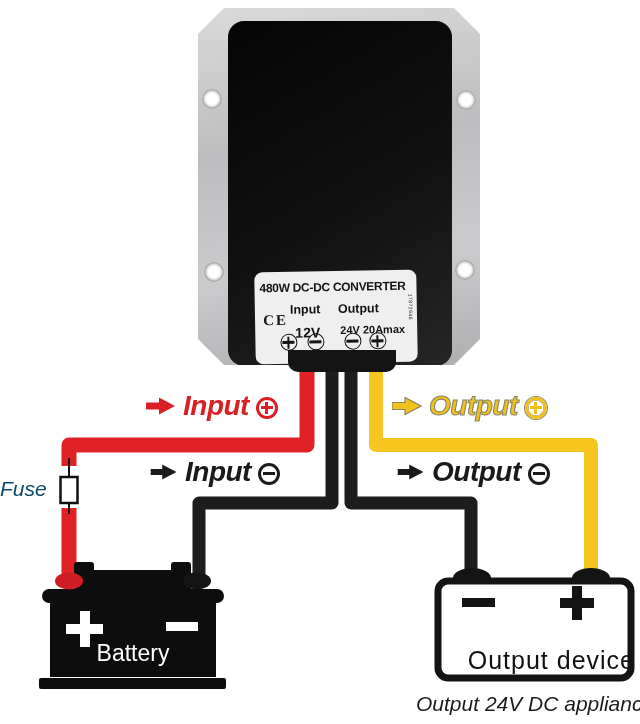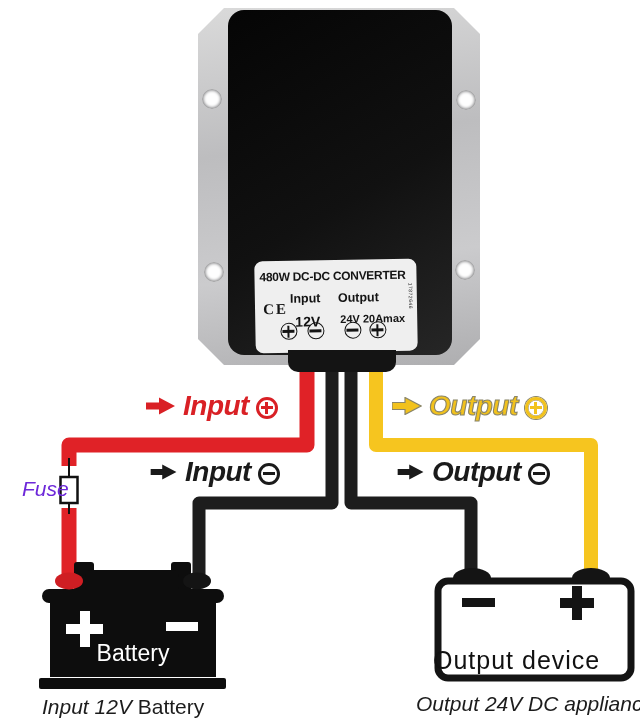--- a/index.html
+++ b/index.html
@@ -8,21 +8,21 @@
 
   
   #art{position:absolute;left:0;top:0;z-index:1;}
 
   
   .bracket{position:absolute;left:198px;top:8px;width:282px;height:357px;z-index:2;
     background:linear-gradient(172deg,#dadada 0%,#bdbdbf 38%,#cbcbcd 70%,#aeaeb0 100%);
     clip-path:polygon(26px 0,256px 0,282px 26px,282px 331px,256px 357px,26px 357px,0 331px,0 26px);}
   .hole{position:absolute;width:20px;height:20px;border-radius:50%;background:#fefefe;
     box-shadow:inset 0 0 3px 1.5px #8d8d8f;}
-  .cbody{position:absolute;left:30px;top:2px;width:224px;height:345px;border-radius:16px;
+  .cbody{position:absolute;left:30px;top:13px;width:224px;height:345px;border-radius:16px;
     background:linear-gradient(150deg,#050505 0%,#111 55%,#262626 100%);}
   .ctab{position:absolute;left:288px;top:350px;width:108px;height:22px;background:#141414;
     border-radius:0 0 10px 10px;z-index:2;}
   .clabel{position:absolute;left:27px;top:250px;width:162px;height:92px;background:#efefef;
     border-radius:8px;transform:rotate(-1deg);color:#141414;}
   .clabel .ttl{position:absolute;left:0;right:6px;top:9px;text-align:center;font-size:12px;
     font-weight:bold;letter-spacing:-0.3px;white-space:nowrap;}
   .clabel .hin{position:absolute;left:35px;top:31px;font-size:12.5px;font-weight:bold;}
   .clabel .hout{position:absolute;left:83px;top:31px;font-size:12.5px;font-weight:bold;}
   .clabel .ce{position:absolute;left:8px;top:40px;font-size:15px;letter-spacing:2px;font-weight:600;font-family:Liberation Serif, serif;}
@@ -46,30 +46,30 @@
   .csym{position:relative;display:inline-block;width:16px;height:16px;border:3px solid currentColor;
     border-radius:50%;margin-top:3px;flex:0 0 auto;}
   .csym::before{content:"";position:absolute;left:2px;right:2px;top:50%;margin-top:-1.5px;height:3px;
     background:currentColor;}
   .csym.plus::after{content:"";position:absolute;top:2px;bottom:2px;left:50%;margin-left:-1.5px;width:3px;
     background:currentColor;}
   .yel .csym{box-shadow:0 0 0 1px var(--label-yellow-outline,#8a8568),
              inset 0 0 0 0.5px var(--label-yellow-outline,#8a8568);}
 
   
-  .fuse-label{position:absolute;left:22px;top:477px;font-size:21px;font-style:italic;color:#6d28d9;z-index:3;}
+  .fuse-label{position:absolute;left:0;top:477px;font-size:21px;font-style:italic;color:#0c4a6e;z-index:3;}
   .bar{position:absolute;z-index:3;}
   .plusicon{position:absolute;z-index:3;}
   .plusicon::before{content:"";position:absolute;left:0;right:0;top:50%;margin-top:-5px;height:10px;
     background:currentColor;}
   .plusicon::after{content:"";position:absolute;top:0;bottom:0;left:50%;margin-left:-5px;width:10px;
     background:currentColor;}
   .batt-name{position:absolute;left:88px;top:640px;width:90px;text-align:center;font-size:23px;
     color:#fff;z-index:3;}
-  .dev-name{position:absolute;left:433px;top:646px;width:202px;text-align:left;font-size:25px;
+  .dev-name{position:absolute;left:433px;top:646px;width:202px;text-align:right;font-size:25px;
     letter-spacing:1px;color:#111;z-index:3;white-space:nowrap;}
   .caption{position:absolute;font-size:21px;color:#1c1c1c;z-index:3;white-space:nowrap;}
   .caption .it{font-style:italic;}
 </style>
 </head>
 <body>
 
 <div id="page">
 
   <svg id="art" width="640" height="724" viewBox="0 0 640 724">
@@ -160,18 +160,15 @@
   <div class="fuse-label">Fuse</div>
 
   <div class="plusicon" style="left:66px;top:611px;width:37px;height:36px;color:#fff"></div>
   <div class="bar" style="left:166px;top:622px;width:32px;height:9px;background:#fff"></div>
   <div class="batt-name">Battery</div>
 
   <div class="bar" style="left:462px;top:598px;width:33px;height:9px;background:#141414"></div>
   <div class="plusicon" style="left:560px;top:586px;width:34px;height:34px;color:#141414"></div>
   <div class="dev-name">Output device</div>
 
-  <div class="caption" style="left:42px;top:695px">
-    <span class="it">Input 12V</span><span> Battery</span>
-  </div>
   <div class="caption it" style="left:416px;top:692px;font-style:italic">Output 24V DC appliance</div>
 
 </div>
 
 </body></html>

